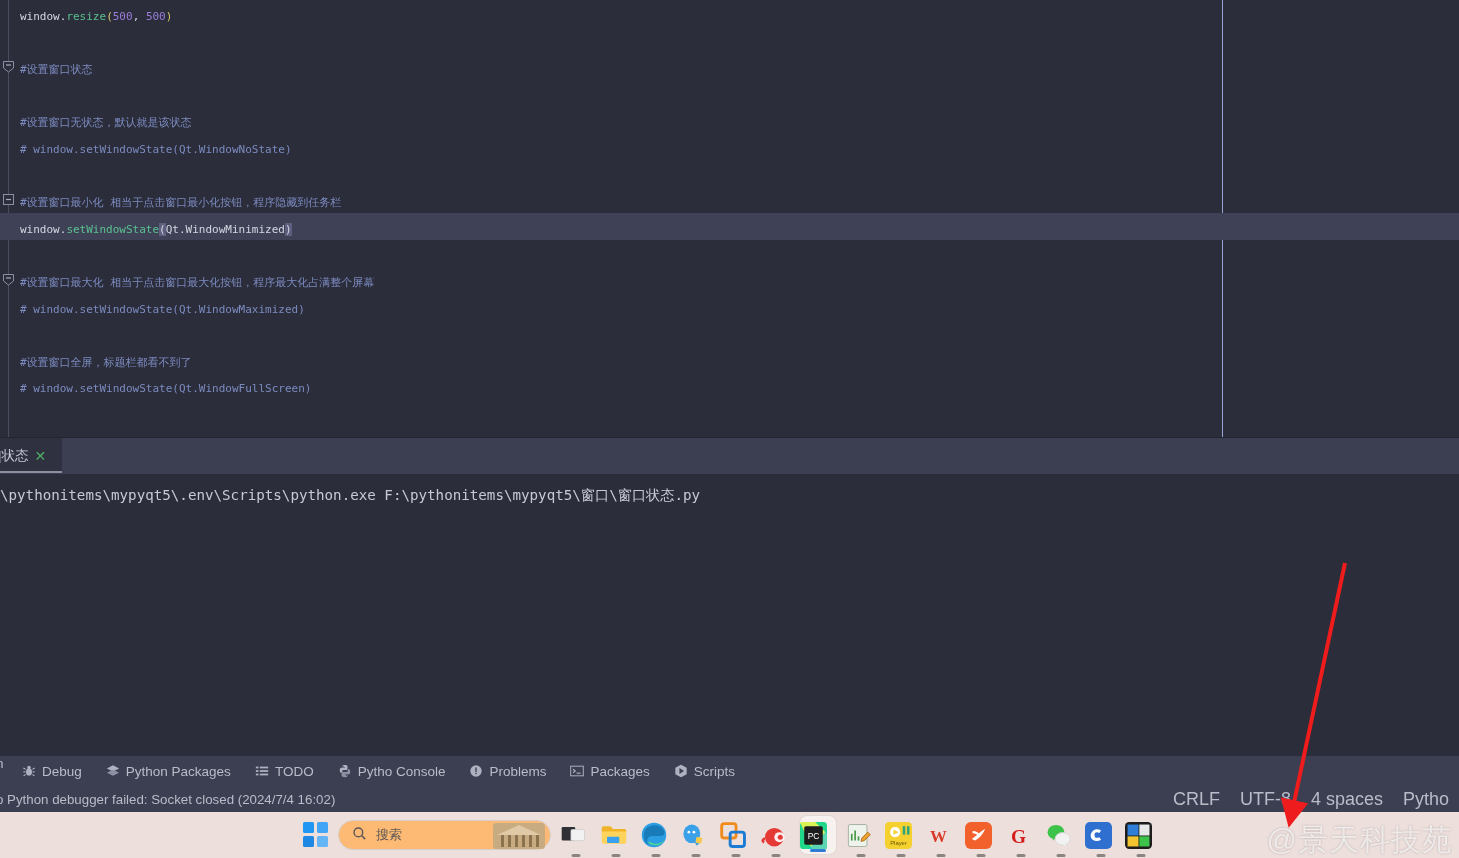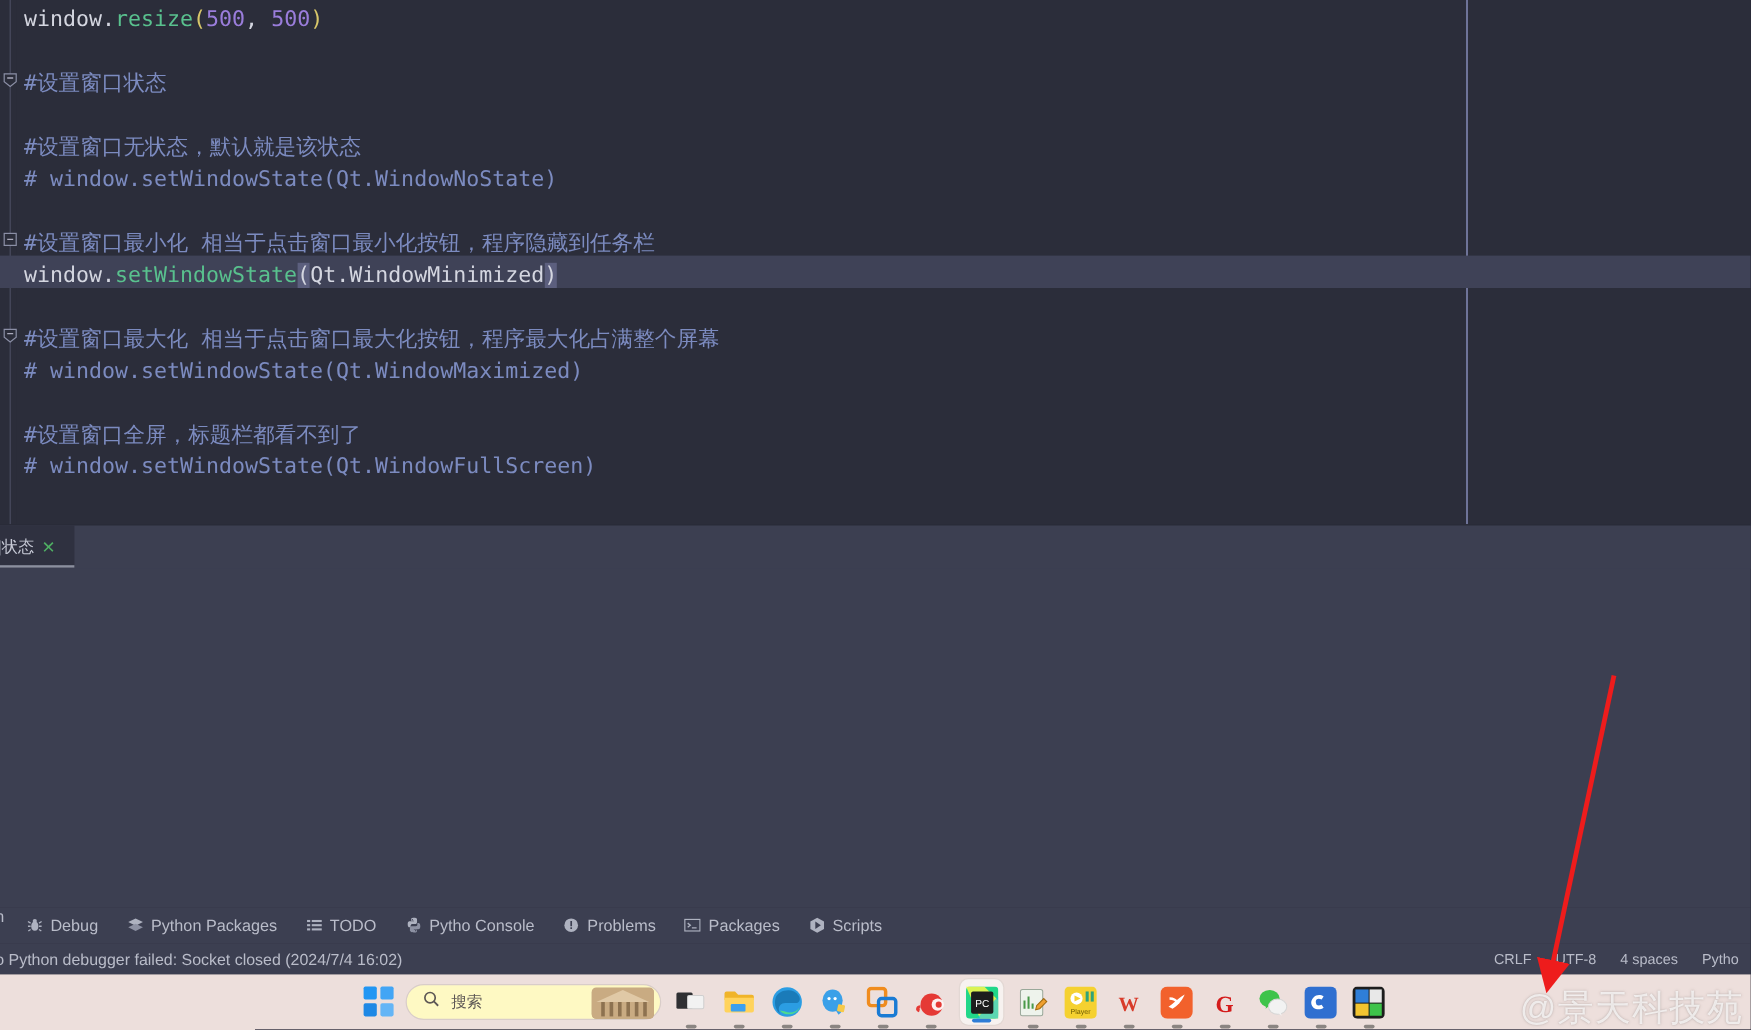--- a/index.html
+++ b/index.html
@@ -24,21 +24,21 @@
     position:absolute; left:8px; top:0; width:1px; height:437px;
     background:#4a4d60;
   }
   .fold {
     position:absolute; left:2px; width:13px; height:13px;
   }
   .fold svg { display:block; }
   .code-area {
     position:absolute; left:14px; top:0; right:0; height:437px;
     font-family:"DejaVu Sans Mono","Liberation Mono", monospace;
-    font-size:18px;
+    font-size:11px;
     line-height:26.6px;
     color:#c5c8d6;
     white-space:pre;
   }
   .ln { position:absolute; left:6px; width:1430px; height:26.6px; }
   .caret-line {
     position:absolute; left:0; right:0; height:27px;
     background:#3f4257;
   }
   .indent-guide {
@@ -126,49 +126,49 @@
   }
   .status-msg {
     color:#b9bcc9; font-size:13.3px; white-space:nowrap;
     margin-left:-4px;
   }
   .status-right {
     position:absolute; right:0; top:0; height:26px;
     display:flex; align-items:center; gap:0px;
   }
   .status-right span {
-    color:#b9bcc9; font-size:12px; padding:0 10px; white-space:nowrap;
+    color:#b9bcc9; font-size:18px; padding:0 10px; white-space:nowrap;
   }
 
   
   .taskbar {
     position:absolute; left:0; top:812px; width:1459px; height:46px;
     background:#eddfdc;
   }
   .tb-center {
     position:absolute; left:0; top:0; width:1459px; height:46px;
     display:flex; align-items:center; justify-content:center; gap:9px;
   }
   .start-btn { width:26px; height:26px; position:relative; }
   .start-q { position:absolute; width:11px; height:11px; border-radius:1.5px; }
   .searchbox {
     width:213px; height:30px; border-radius:15px;
-    background:#fef9c3; border:1px solid #d9cdc9;
+    background:#fdba74; border:1px solid #d9cdc9;
     display:flex; align-items:center; padding:0 4px 0 13px;
     position:relative;
   }
   .searchbox .s-txt { color:#5d5755; font-size:13px; margin-left:9px; }
   .search-thumb {
     position:absolute; right:5px; top:2px; width:52px; height:26px;
     border-radius:4px; overflow:hidden;
     background:linear-gradient(#cbb08c,#b99a72);
   }
   .tb-icon {
     width:31px; height:31px; position:relative;
-    display:flex; align-items:center; justify-content:center;text-decoration:underline;
+    display:flex; align-items:center; text-decoration:underline;
   }
   .tb-icon .dot {
     position:absolute; bottom:-6px; left:50%; transform:translateX(-50%);
     width:9px; height:3px; border-radius:2px; background:#8b8582;
   }
   .tb-icon.pinned-active {
     background:#f7f2f0; border-radius:7px; width:36px; height:38px;
     box-shadow:0 0 0 1px #e3d8d4;
   }
   .tb-icon.pinned-active .dot {
@@ -221,20 +221,23 @@
   </div>
 
   <div class="runwin">
     <div class="runwin-top-border"></div>
     <div class="tabstrip">
       <div class="tab-active">
         <span class="tab-label">|状态</span>
         <span class="tab-close">✕</span>
         <div class="tab-underline"></div>
       </div>
+    </div>
+    <div class="console">
+      <div class="console-line">\pythonitems\mypyqt5\.env\Scripts\python.exe F:\pythonitems\mypyqt5\窗口\窗口状态.py</div>
     </div>
   </div>
 
   <div class="toolbar" id="toolbar">
     <span class="toolbar-left-stub">n</span>
   <div class="tb-item">
         <span class="ico">
           <svg viewBox="0 0 16 16" width="14" height="14">
             <ellipse cx="8" cy="9" rx="3.4" ry="4.2" fill="#aeb2c0"></ellipse>
             <circle cx="8" cy="4" r="2" fill="#aeb2c0"></circle>

